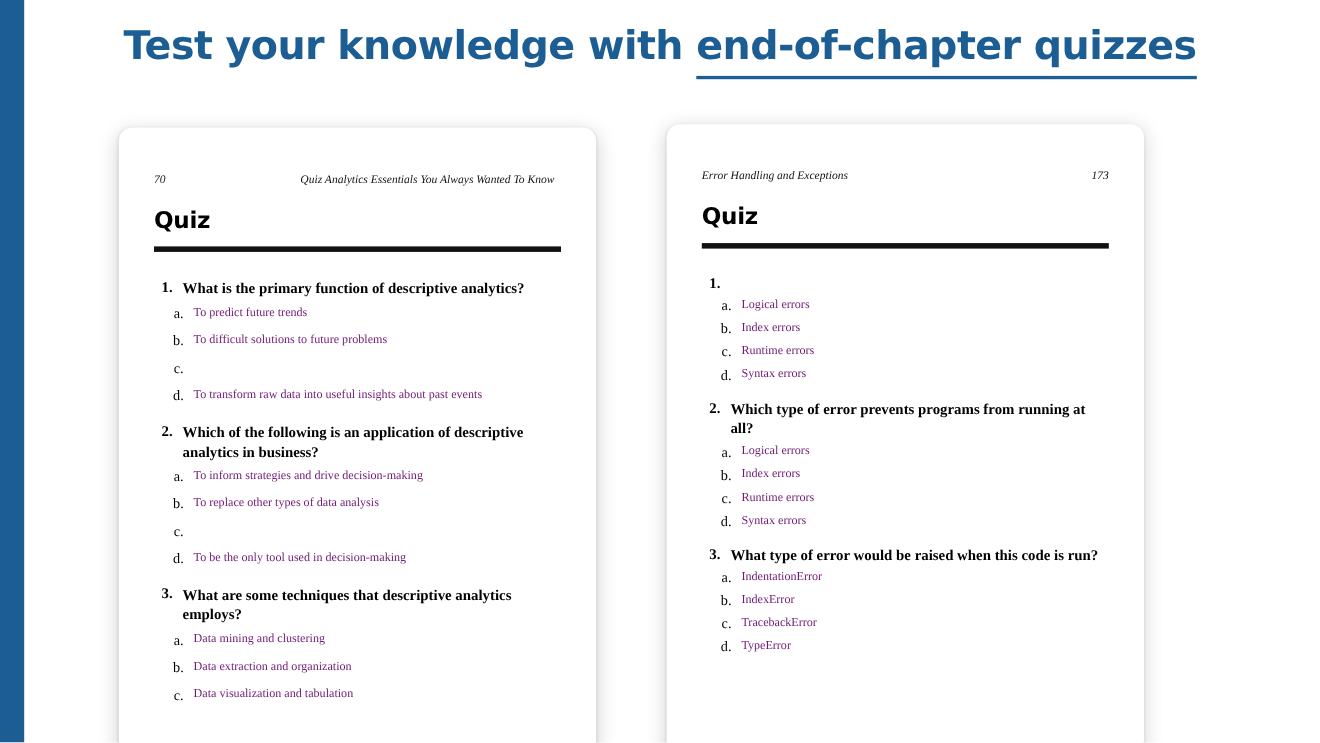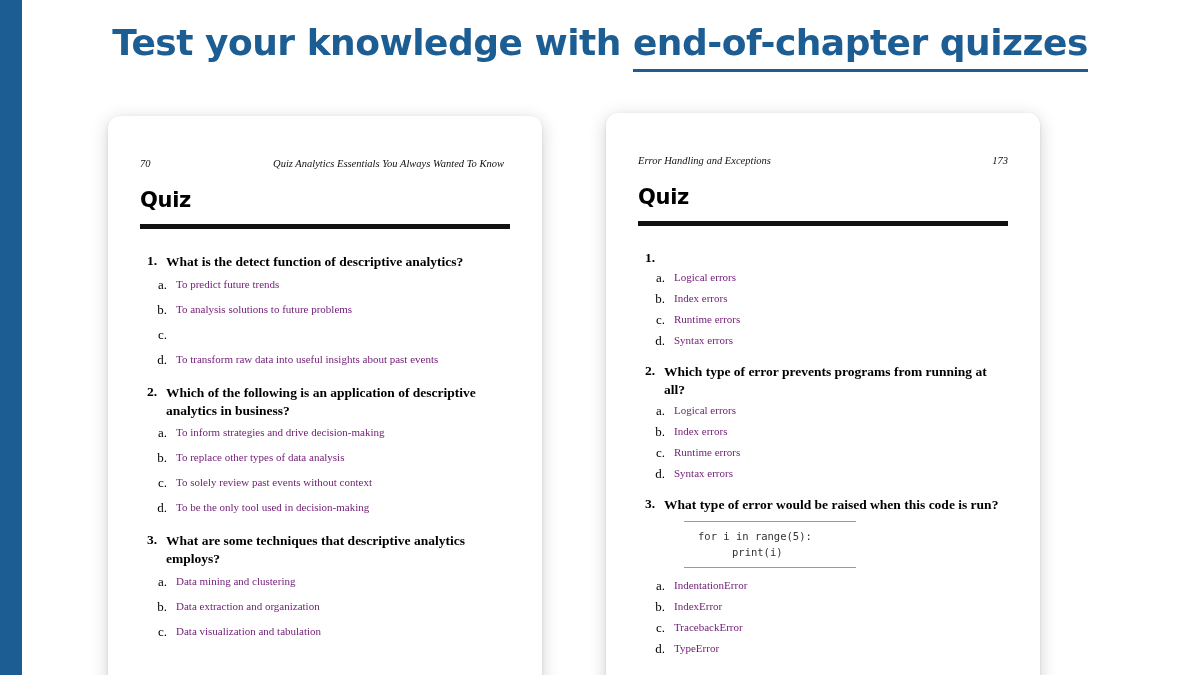--- a/index.html
+++ b/index.html
@@ -158,30 +158,30 @@
   <div class="page-inner">
     <div class="running-head rh-left">
       <span class="folio">70</span>
       <span class="title">Quiz Analytics Essentials You Always Wanted To Know</span>
     </div>
     <div class="quiz-title">Quiz</div>
     <div class="rule"></div>
 
     <div class="q-block">
       <div class="q-num">1.</div>
-      <div class="q-text">What is the detect function of descriptive analytics?</div>
+      <div class="q-text">What is the primary function of descriptive analytics?</div>
     </div>
     <ul class="opts">
       <li class="opt">
         <span class="opt-letter">a.</span>
         <span class="opt-text">To predict future trends</span>
       </li>
       <li class="opt">
         <span class="opt-letter">b.</span>
-        <span class="opt-text">To analysis solutions to future problems</span>
+        <span class="opt-text">To difficult solutions to future problems</span>
       </li>
       <li class="opt">
         <span class="opt-letter">c.</span>
       </li>
       <li class="opt">
         <span class="opt-letter">d.</span>
         <span class="opt-text">To transform raw data into useful insights about past events</span>
       </li>
     </ul>
 
@@ -193,21 +193,20 @@
       <li class="opt">
         <span class="opt-letter">a.</span>
         <span class="opt-text">To inform strategies and drive decision-making</span>
       </li>
       <li class="opt">
         <span class="opt-letter">b.</span>
         <span class="opt-text">To replace other types of data analysis</span>
       </li>
       <li class="opt">
         <span class="opt-letter">c.</span>
-        <span class="opt-text">To solely review past events without context</span>
       </li>
       <li class="opt">
         <span class="opt-letter">d.</span>
         <span class="opt-text">To be the only tool used in decision-making</span>
       </li>
     </ul>
 
     <div class="q-block">
       <div class="q-num">3.</div>
       <div class="q-text">What are some techniques that descriptive analytics employs?</div>
@@ -280,24 +279,20 @@
       <li class="opt">
         <span class="opt-letter">d.</span>
         <span class="opt-text">Syntax errors</span>
       </li>
     </ul>
 
     <div class="q-block">
       <div class="q-num">3.</div>
       <div class="q-text">What type of error would be raised when this code is run?</div>
     </div>
-    <div class="code-box">
-      <div>for i in range(5):</div>
-      <div class="code-indent">print(i)</div>
-    </div>
     <ul class="opts">
       <li class="opt">
         <span class="opt-letter">a.</span>
         <span class="opt-text">IndentationError</span>
       </li>
       <li class="opt">
         <span class="opt-letter">b.</span>
         <span class="opt-text">IndexError</span>
       </li>
       <li class="opt">

